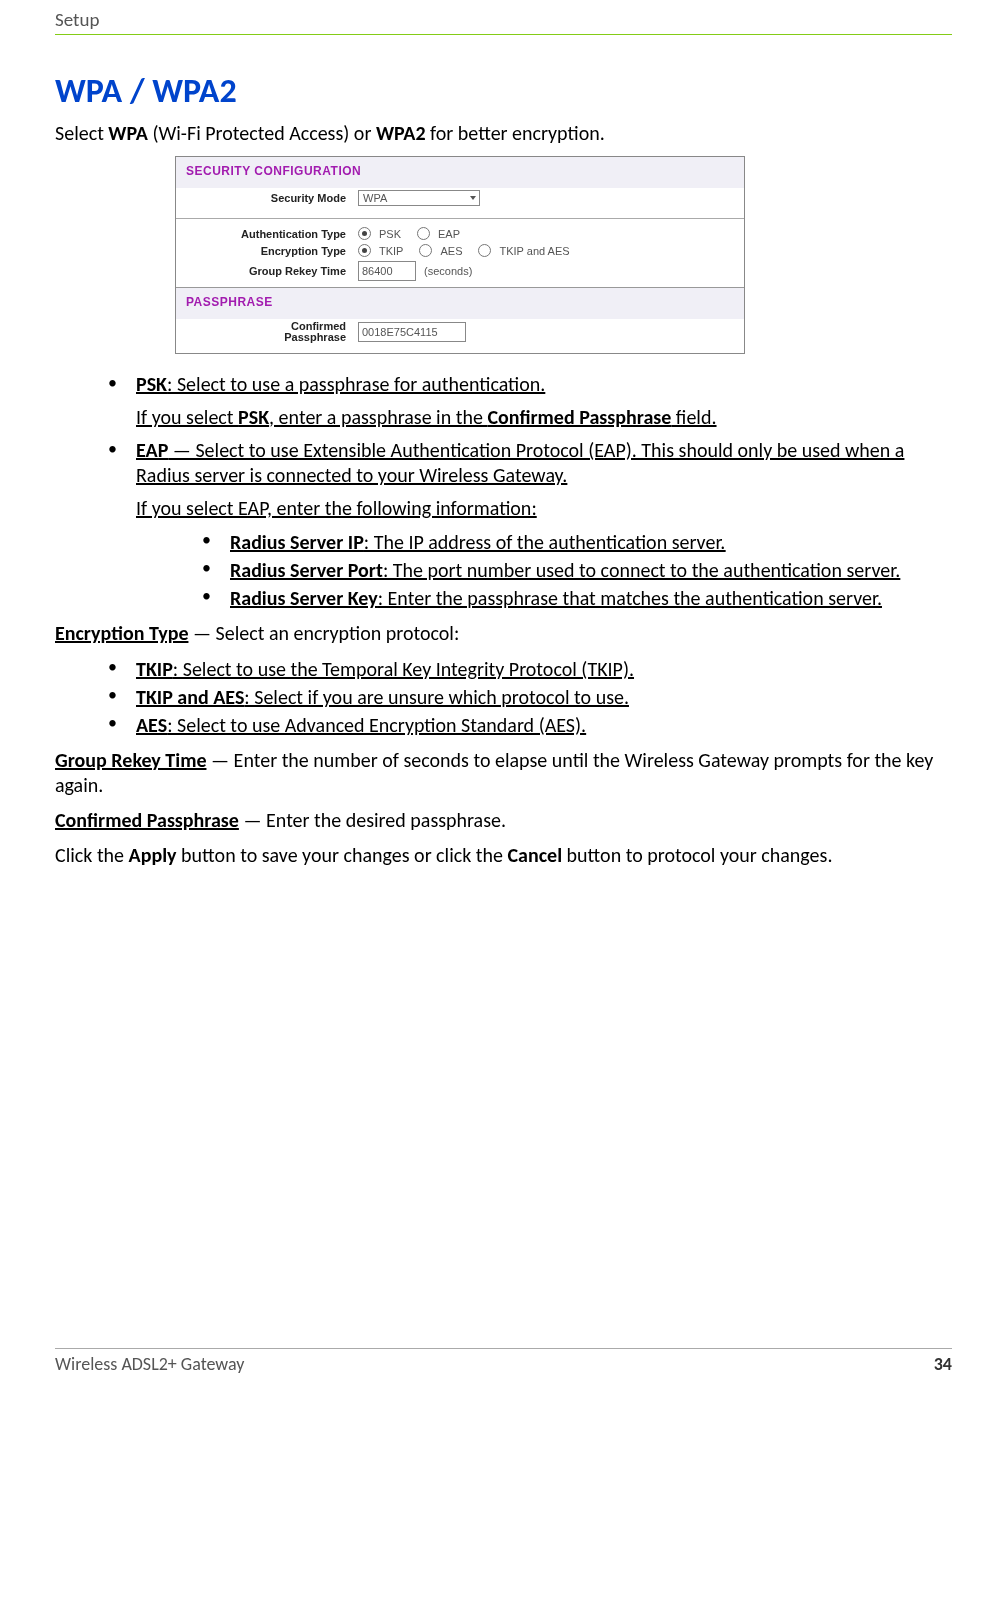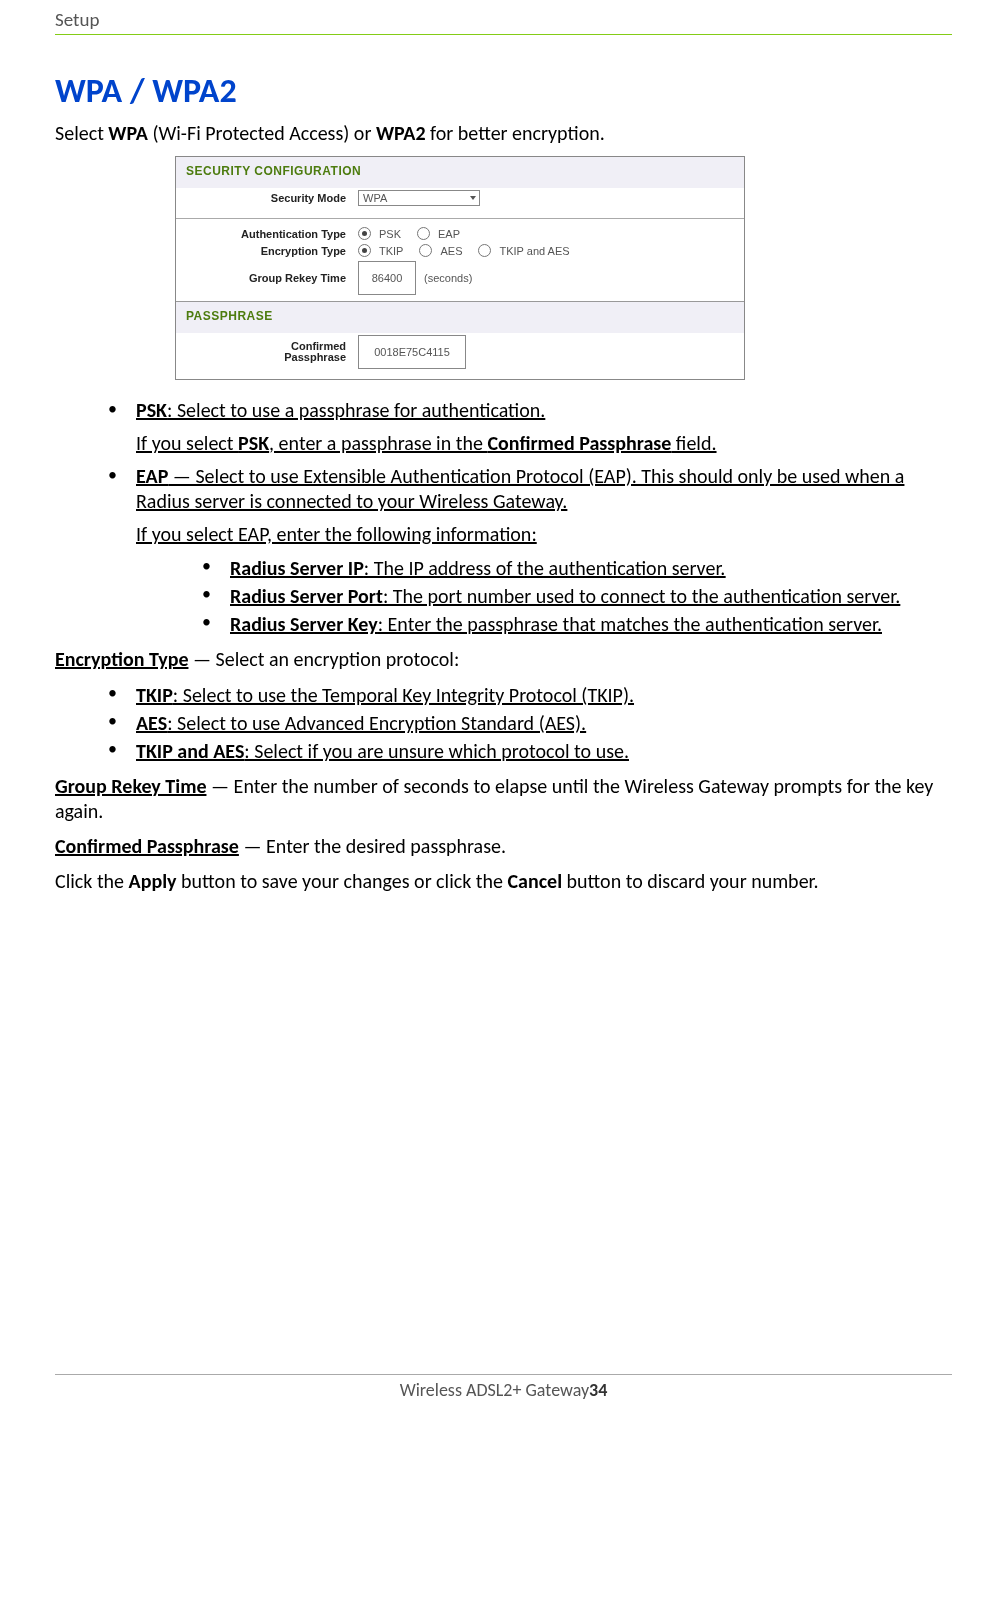--- a/index.html
+++ b/index.html
@@ -52,21 +52,21 @@
   }
   .panel {
     border: 1px solid #888;
     font-family: Verdana, Tahoma, sans-serif;
     font-size: 11px;
     color: #333;
     background: #fff;
   }
   .panel-header {
     background: #f0eff6;
-    color: #4d7c0f;
+    color: #a21caf;
     font-weight: bold;
     letter-spacing: 0.5px;
     padding: 7px 10px 10px 10px;
     font-size: 12px;
   }
   .row {
     display: flex;
     align-items: center;
     padding: 2px 10px;
     gap: 6px;
@@ -107,35 +107,34 @@
     content: "";
     position: absolute;
     left: 2.5px; top: 2.5px;
     width: 5px; height: 5px;
     background: #444;
     border-radius: 50%;
   }
   .opt { color: #555; font-size: 11px; margin-right: 10px; margin-left:2px;}
   .tinput {
     border: 1px solid #888;
-    padding: 10px 3px;
+    padding: 3px 3px;
     font-size: 11px;
     color: #555;
     width: 50px;
-    text-align: center;
   }
   .tinput.wide { width: 100px; }
   .section-gap { height: 1px; background:#aaa; }
   .footer-bar {
     position: relative;
     margin-top: 480px;
     border-top: 1px solid #aaa;
     padding-top: 4px;
     display: flex;
-    justify-content: center;
+    justify-content: space-between;
     color: #555;
     font-size: 18px;
   }
 </style>
 </head>
 <body>
 
 <div class="page">
   <div class="header-text">Setup</div>
 
@@ -203,33 +202,33 @@
         <li><span class="bold">Radius Server Key</span><span>: Enter the passphrase that matches the authentication server.</span></li>
       </ul>
     </li>
   </ul>
 
   <p>
     <span class="bold u">Encryption Type</span><span> — Select an encryption protocol:</span>
   </p>
   <ul class="bl1">
     <li><span class="bold">TKIP</span><span>: Select to use the Temporal Key Integrity Protocol (TKIP).</span></li>
+    <li><span class="bold">TKIP and AES</span><span>: Select if you are unsure which protocol to use.</span></li>
     <li><span class="bold">AES</span><span>: Select to use Advanced Encryption Standard (AES).</span></li>
-    <li><span class="bold">TKIP and AES</span><span>: Select if you are unsure which protocol to use.</span></li>
   </ul>
 
   <p>
     <span class="bold u">Group Rekey Time</span><span> — Enter the number of seconds to elapse until the Wireless Gateway prompts for the key again.</span>
   </p>
 
   <p>
     <span class="bold u">Confirmed Passphrase</span><span> — Enter the desired passphrase.</span>
   </p>
 
   <p>
-    <span>Click the </span><span class="bold">Apply</span><span> button to save your changes or click the </span><span class="bold">Cancel</span><span> button to discard your number.</span>
+    <span>Click the </span><span class="bold">Apply</span><span> button to save your changes or click the </span><span class="bold">Cancel</span><span> button to protocol your changes.</span>
   </p>
 
   <div class="footer-bar">
     <span>Wireless ADSL2+ Gateway</span>
     <span class="bold" style="color:#333;">34</span>
   </div>
 </div>
 
 </body></html>

